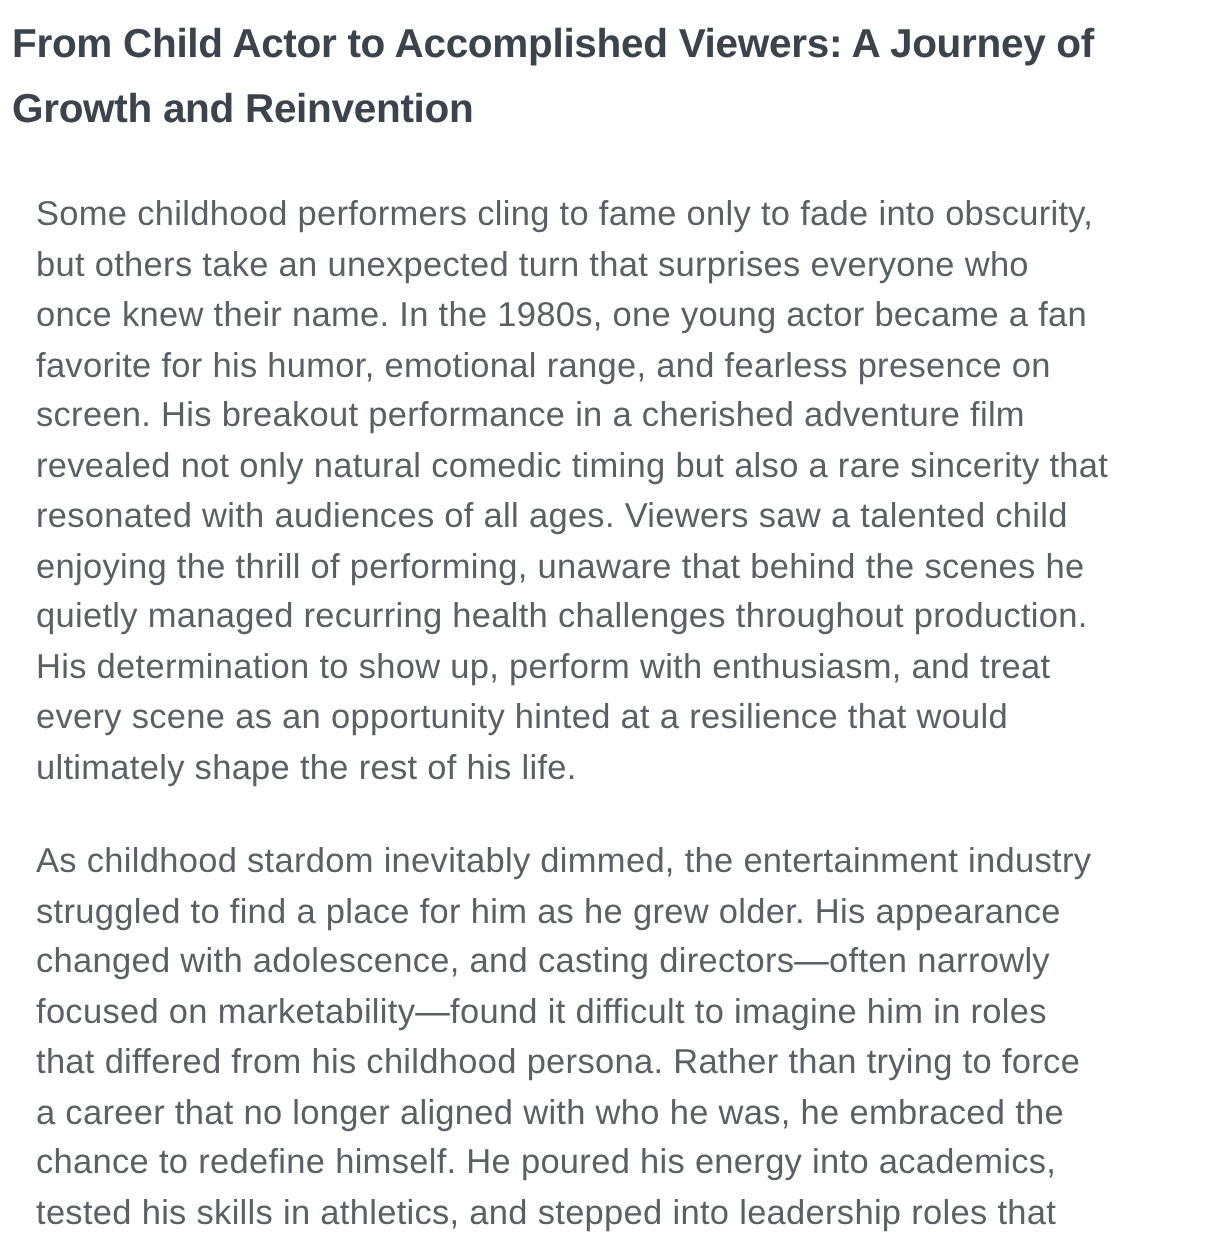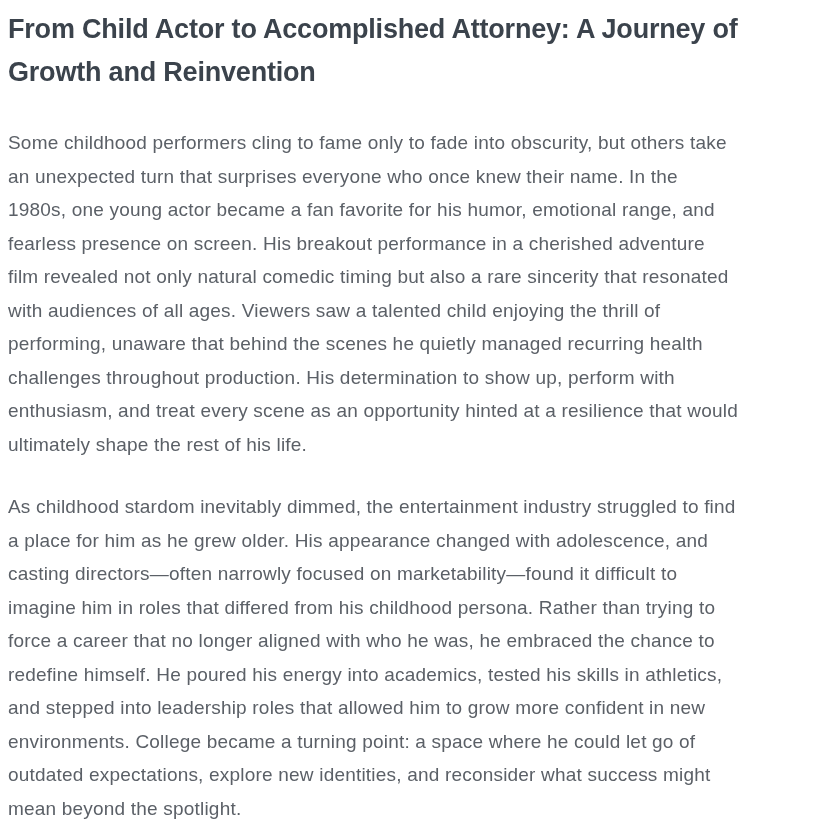--- a/index.html
+++ b/index.html
@@ -18,31 +18,31 @@
   .article-title {
     font-size: 27px;
     font-weight: 700;
     line-height: 43px;
     letter-spacing: -0.2px;
     color: #3b434c;
     margin: 0 0 32px 0;
     max-width: 730px;
   }
   .article-paragraph {
-    font-size: 19px;
+    font-size: 23px;
     font-weight: 400;
     line-height: 33.5px;
     letter-spacing: 0.2px;
     color: #5b6067;
-    margin: 0 0 29px 0;
+    margin: 0 0 29px 16px;
     max-width: 734px;
   }
 </style>
 </head>
 <body>
 
 <div class="page">
-  <h1 class="article-title">From Child Actor to Accomplished Attorney: A Journey of Growth and Reinvention</h1>
+  <h1 class="article-title">From Child Actor to Accomplished Viewers: A Journey of Growth and Reinvention</h1>
 
   <p class="article-paragraph">Some childhood performers cling to fame only to fade into obscurity, but others take an unexpected turn that surprises everyone who once knew their name. In the 1980s, one young actor became a fan favorite for his humor, emotional range, and fearless presence on screen. His breakout performance in a cherished adventure film revealed not only natural comedic timing but also a rare sincerity that resonated with audiences of all ages. Viewers saw a talented child enjoying the thrill of performing, unaware that behind the scenes he quietly managed recurring health challenges throughout production. His determination to show up, perform with enthusiasm, and treat every scene as an opportunity hinted at a resilience that would ultimately shape the rest of his life.</p>
 
   <p class="article-paragraph">As childhood stardom inevitably dimmed, the entertainment industry struggled to find a place for him as he grew older. His appearance changed with adolescence, and casting directors—often narrowly focused on marketability—found it difficult to imagine him in roles that differed from his childhood persona. Rather than trying to force a career that no longer aligned with who he was, he embraced the chance to redefine himself. He poured his energy into academics, tested his skills in athletics, and stepped into leadership roles that allowed him to grow more confident in new environments. College became a turning point: a space where he could let go of outdated expectations, explore new identities, and reconsider what success might mean beyond the spotlight.</p>
 </div>
 
 </body></html>

